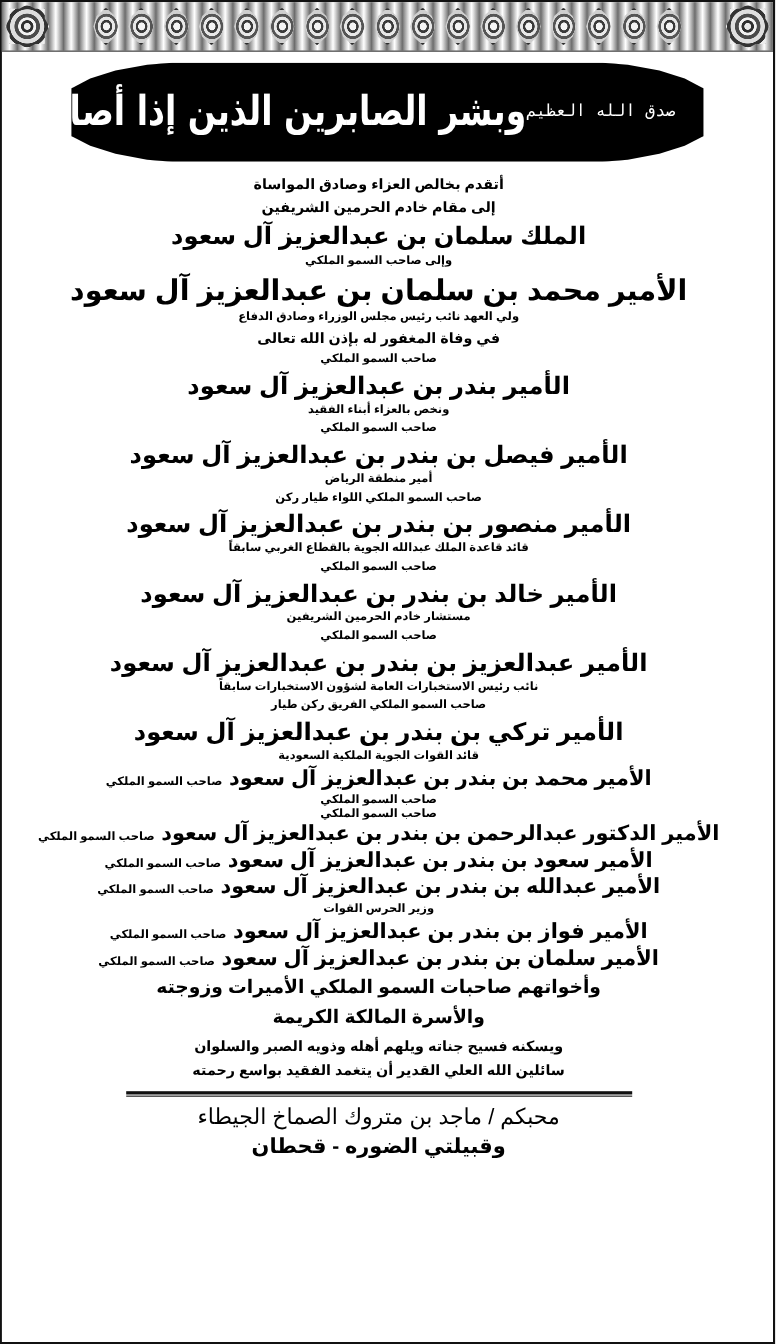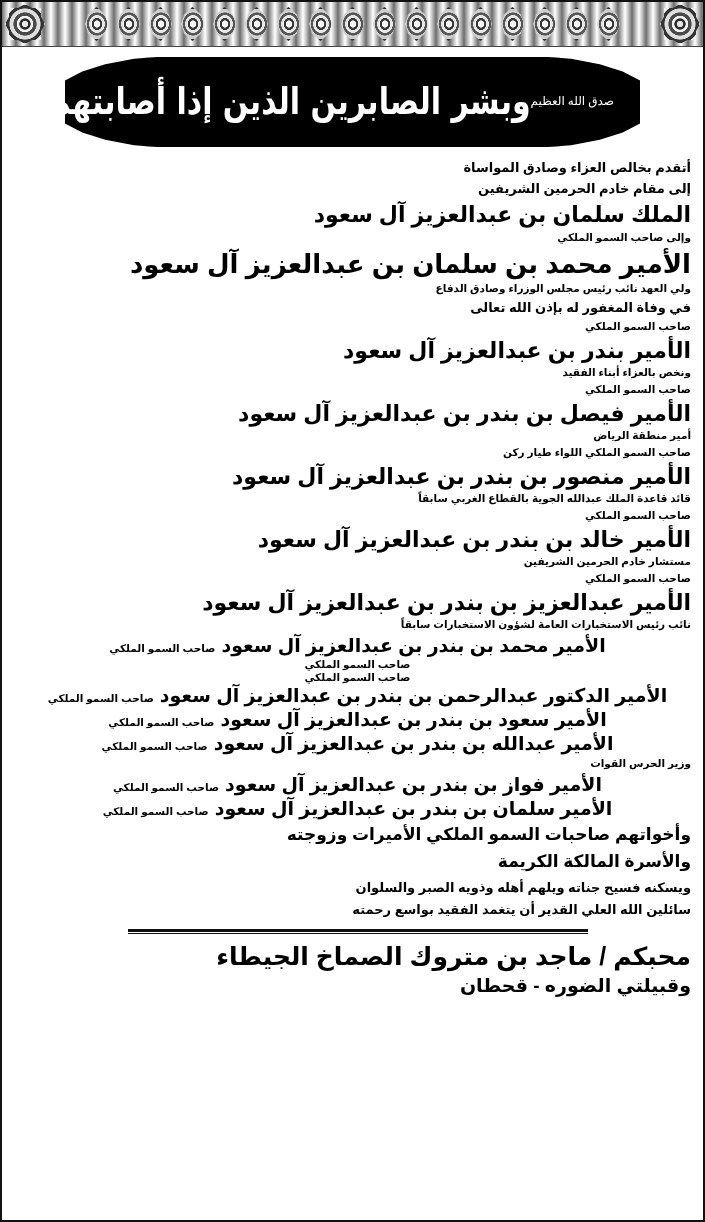--- a/index.html
+++ b/index.html
@@ -82,36 +82,36 @@
       100% 74%, 97% 84%, 93% 92%, 88% 98%, 84% 100%,
       16% 100%, 12% 98%, 7% 92%, 3% 84%, 0% 74%);
     display:flex;align-items:center;justify-content:center;
   }
   .banner-inner{
     width:100%;height:100%;
     display:flex;align-items:center;justify-content:space-between;
     padding:0 26px;box-sizing:border-box;
   }
   .basmala,.sadaq{
-    color:#fff;font-size:12px;line-height:1.1;
-    font-family:Liberation Serif, serif;
+    color:#fff;font-size:15px;line-height:1.1;
+    font-family:Liberation Mono, monospace;
     white-space:nowrap;flex:0 0 auto;
   }
   .verse{
     color:#fff;flex:1 1 auto;text-align:center;
     font-size:30px;line-height:1.15;font-weight:700;
     font-family:"DejaVu Sans",sans-serif;
     letter-spacing:-1px;white-space:nowrap;
     transform:scaleY(1.25);
   }
 
   
   .content{
-    flex:1 1 auto;padding:4px 12px 0 22px;
-    text-align:right;box-sizing:border-box;
+    flex:1 1 auto;padding:4px 38px 0 22px;
+    text-align:center;box-sizing:border-box;
   }
   .t-sub{font-size:13px;font-weight:700;line-height:1.55;margin:1px 0;}
   .t-small{font-size:10.5px;font-weight:700;line-height:1.5;margin:1px 0;}
   .t-name{
     font-size:24px;font-weight:700;line-height:1.25;margin:2px 0 1px 0;
     letter-spacing:0.5px;white-space:nowrap;
   }
   .t-name.wide{font-size:22px;letter-spacing:1.5px;}
   .t-name.tight{font-size:26px;letter-spacing:0px;}
   .t-closing{font-size:17px;font-weight:700;line-height:1.45;margin:3px 0;}
@@ -124,21 +124,21 @@
   }
   .row-compact .hon{font-size:10.5px;font-weight:700;flex:0 0 auto;}
   .row-compact .nm{font-size:19px;font-weight:700;flex:0 0 auto;letter-spacing:0px;}
   .row-compact .nm.sm{font-size:19px;}
 
   .sep{
     width:460px;height:0;margin:8px auto 6px auto;
     border-top:3px solid #111;border-bottom:1px solid #111;
     box-sizing:content-box;padding-bottom:1px;
   }
-  .t-signer{font-size:25px;font-weight:700;line-height:1.3;margin:6px 0 2px 0;letter-spacing:0.5px;}
+  .t-signer{font-size:20px;font-weight:400;line-height:1.3;margin:6px 0 2px 0;letter-spacing:0.5px;}
   .t-tribe{font-size:19px;font-weight:700;line-height:1.3;margin:0 0 8px 0;}
 </style>
 </head>
 <body>
 
 <div class="page">
 
   <div class="ornament-bar">
     <div class="orn-corner left"></div>
     <div class="orn-corner right"></div>
@@ -203,20 +203,25 @@
         <div>
           <div class="t-small">صاحب السمو الملكي</div>
           <div class="t-name wide">الأمير خالد بن بندر بن عبدالعزيز آل سعود</div>
           <div class="t-small">مستشار خادم الحرمين الشريفين</div>
         </div>
         <div>
           <div class="t-small">صاحب السمو الملكي</div>
           <div class="t-name wide">الأمير عبدالعزيز بن بندر بن عبدالعزيز آل سعود</div>
           <div class="t-small">نائب رئيس الاستخبارات العامة لشؤون الاستخبارات سابقاً</div>
         </div>
+        <div>
+          <div class="t-small">صاحب السمو الملكي الفريق ركن طيار</div>
+          <div class="t-name wide">الأمير تركي بن بندر بن عبدالعزيز آل سعود</div>
+          <div class="t-small">قائد القوات الجوية الملكية السعودية</div>
+        </div>
       </div>
 
     <div id="sonsCompact">
         <div class="row-compact">
           <span class="nm">الأمير محمد بن بندر بن عبدالعزيز آل سعود</span>
           <span class="hon">صاحب السمو الملكي</span>
         </div>
         <div class="row-compact">
           <span class="hon">صاحب السمو الملكي</span>
         </div>

